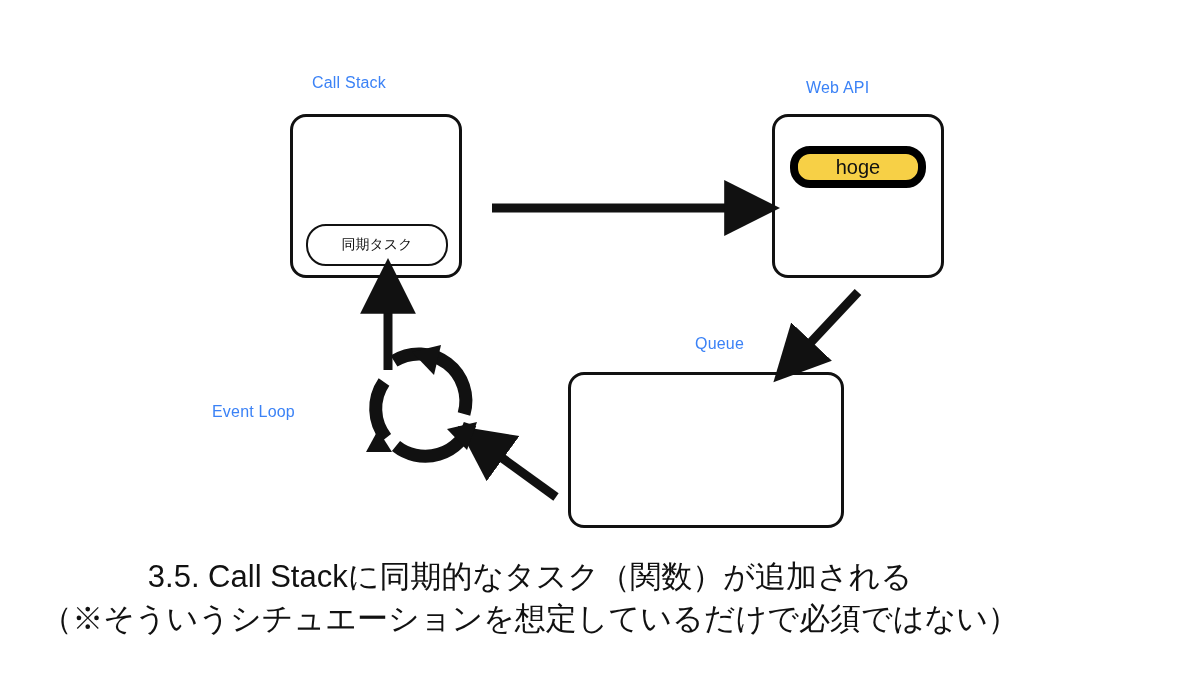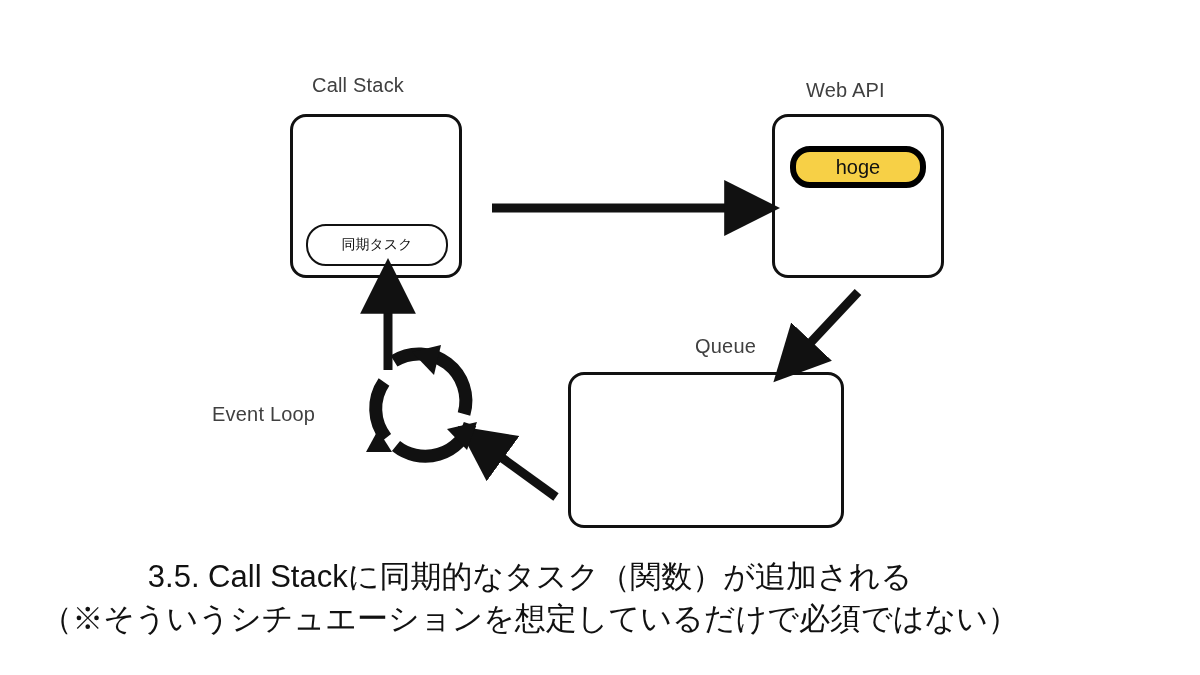--- a/index.html
+++ b/index.html
@@ -13,22 +13,22 @@
   }
   #stage {
     position: relative;
     width: 1200px;
     height: 675px;
     overflow: hidden;
     background: #ffffff;
   }
   .label {
     position: absolute;
-    font-size: 20px;
-    color: #404040;
+    font-size: 16px;
+    color: #3b82f6;
     white-space: nowrap;
     letter-spacing: 0.2px;
   }
   .box {
     position: absolute;
     border: 3px solid #111111;
     border-radius: 16px;
     background: #ffffff;
     box-sizing: border-box;
   }
@@ -39,21 +39,21 @@
     background: #ffffff;
     box-sizing: border-box;
     display: flex;
     align-items: center;
     justify-content: center;
     font-size: 14px;
     color: #111111;
   }
   .api-pill {
     position: absolute;
-    border: 6px solid #000000;
+    border: 8px solid #000000;
     border-radius: 20px;
     background: #f7d046;
     box-sizing: border-box;
     display: flex;
     align-items: center;
     justify-content: center;
     font-size: 20px;
     color: #111111;
   }
   svg.overlay {

